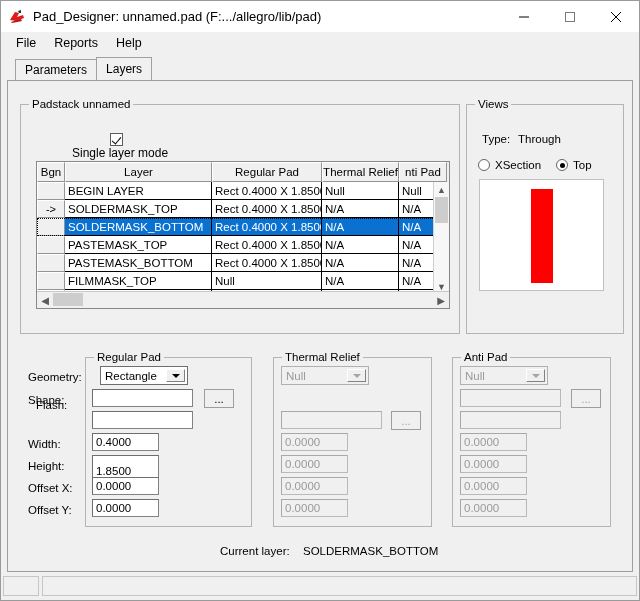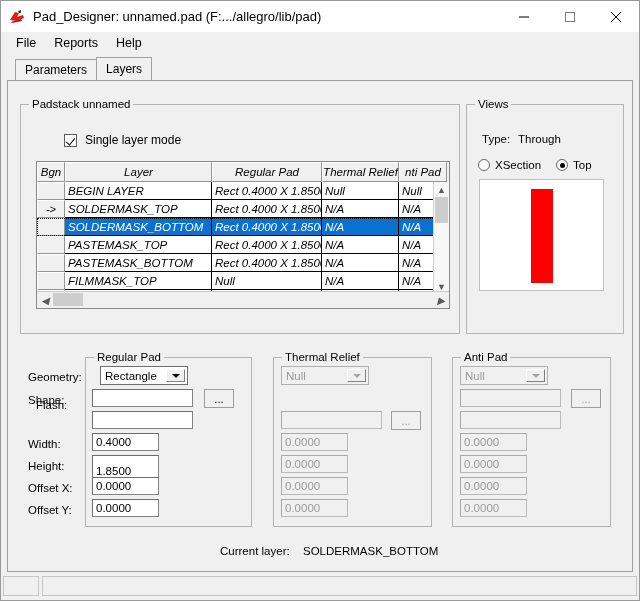--- a/index.html
+++ b/index.html
@@ -111,21 +111,21 @@
     position: absolute;
     top: -7px; left: 8px;
     background: #f0f0f0;
     padding: 0 3px;
     font-size: 11.5px;
     color: #000;
     line-height: 12px;
   }
 
   
-  .chk-row { position: absolute; display: flex; align-items: center; }
+  .chk-row { position: absolute; display: flex; align-items: center; flex-direction: column; }
   .chk {
     width: 13px; height: 13px;
     border: 1px solid #5c5c5c;
     background: #fff;
     position: relative;
     flex: 0 0 13px;
     box-sizing: border-box;
   }
   .chk.checked::after {
     content: "";
@@ -138,21 +138,20 @@
   }
   .chk-label { margin-left: 8px; font-size: 12px; }
 
   
   .tablewrap {
     position: absolute;
     background: #fff;
     border: 1px solid #888;
     box-sizing: border-box;
     overflow: hidden;
-    font-style: italic;
   }
   .tbl-head {
     display: flex;
     height: 20px;
     background: #f0f0f0;
     box-sizing: border-box;
   }
   .hcell {
     box-sizing: border-box;
     border: 1px solid #fff;

